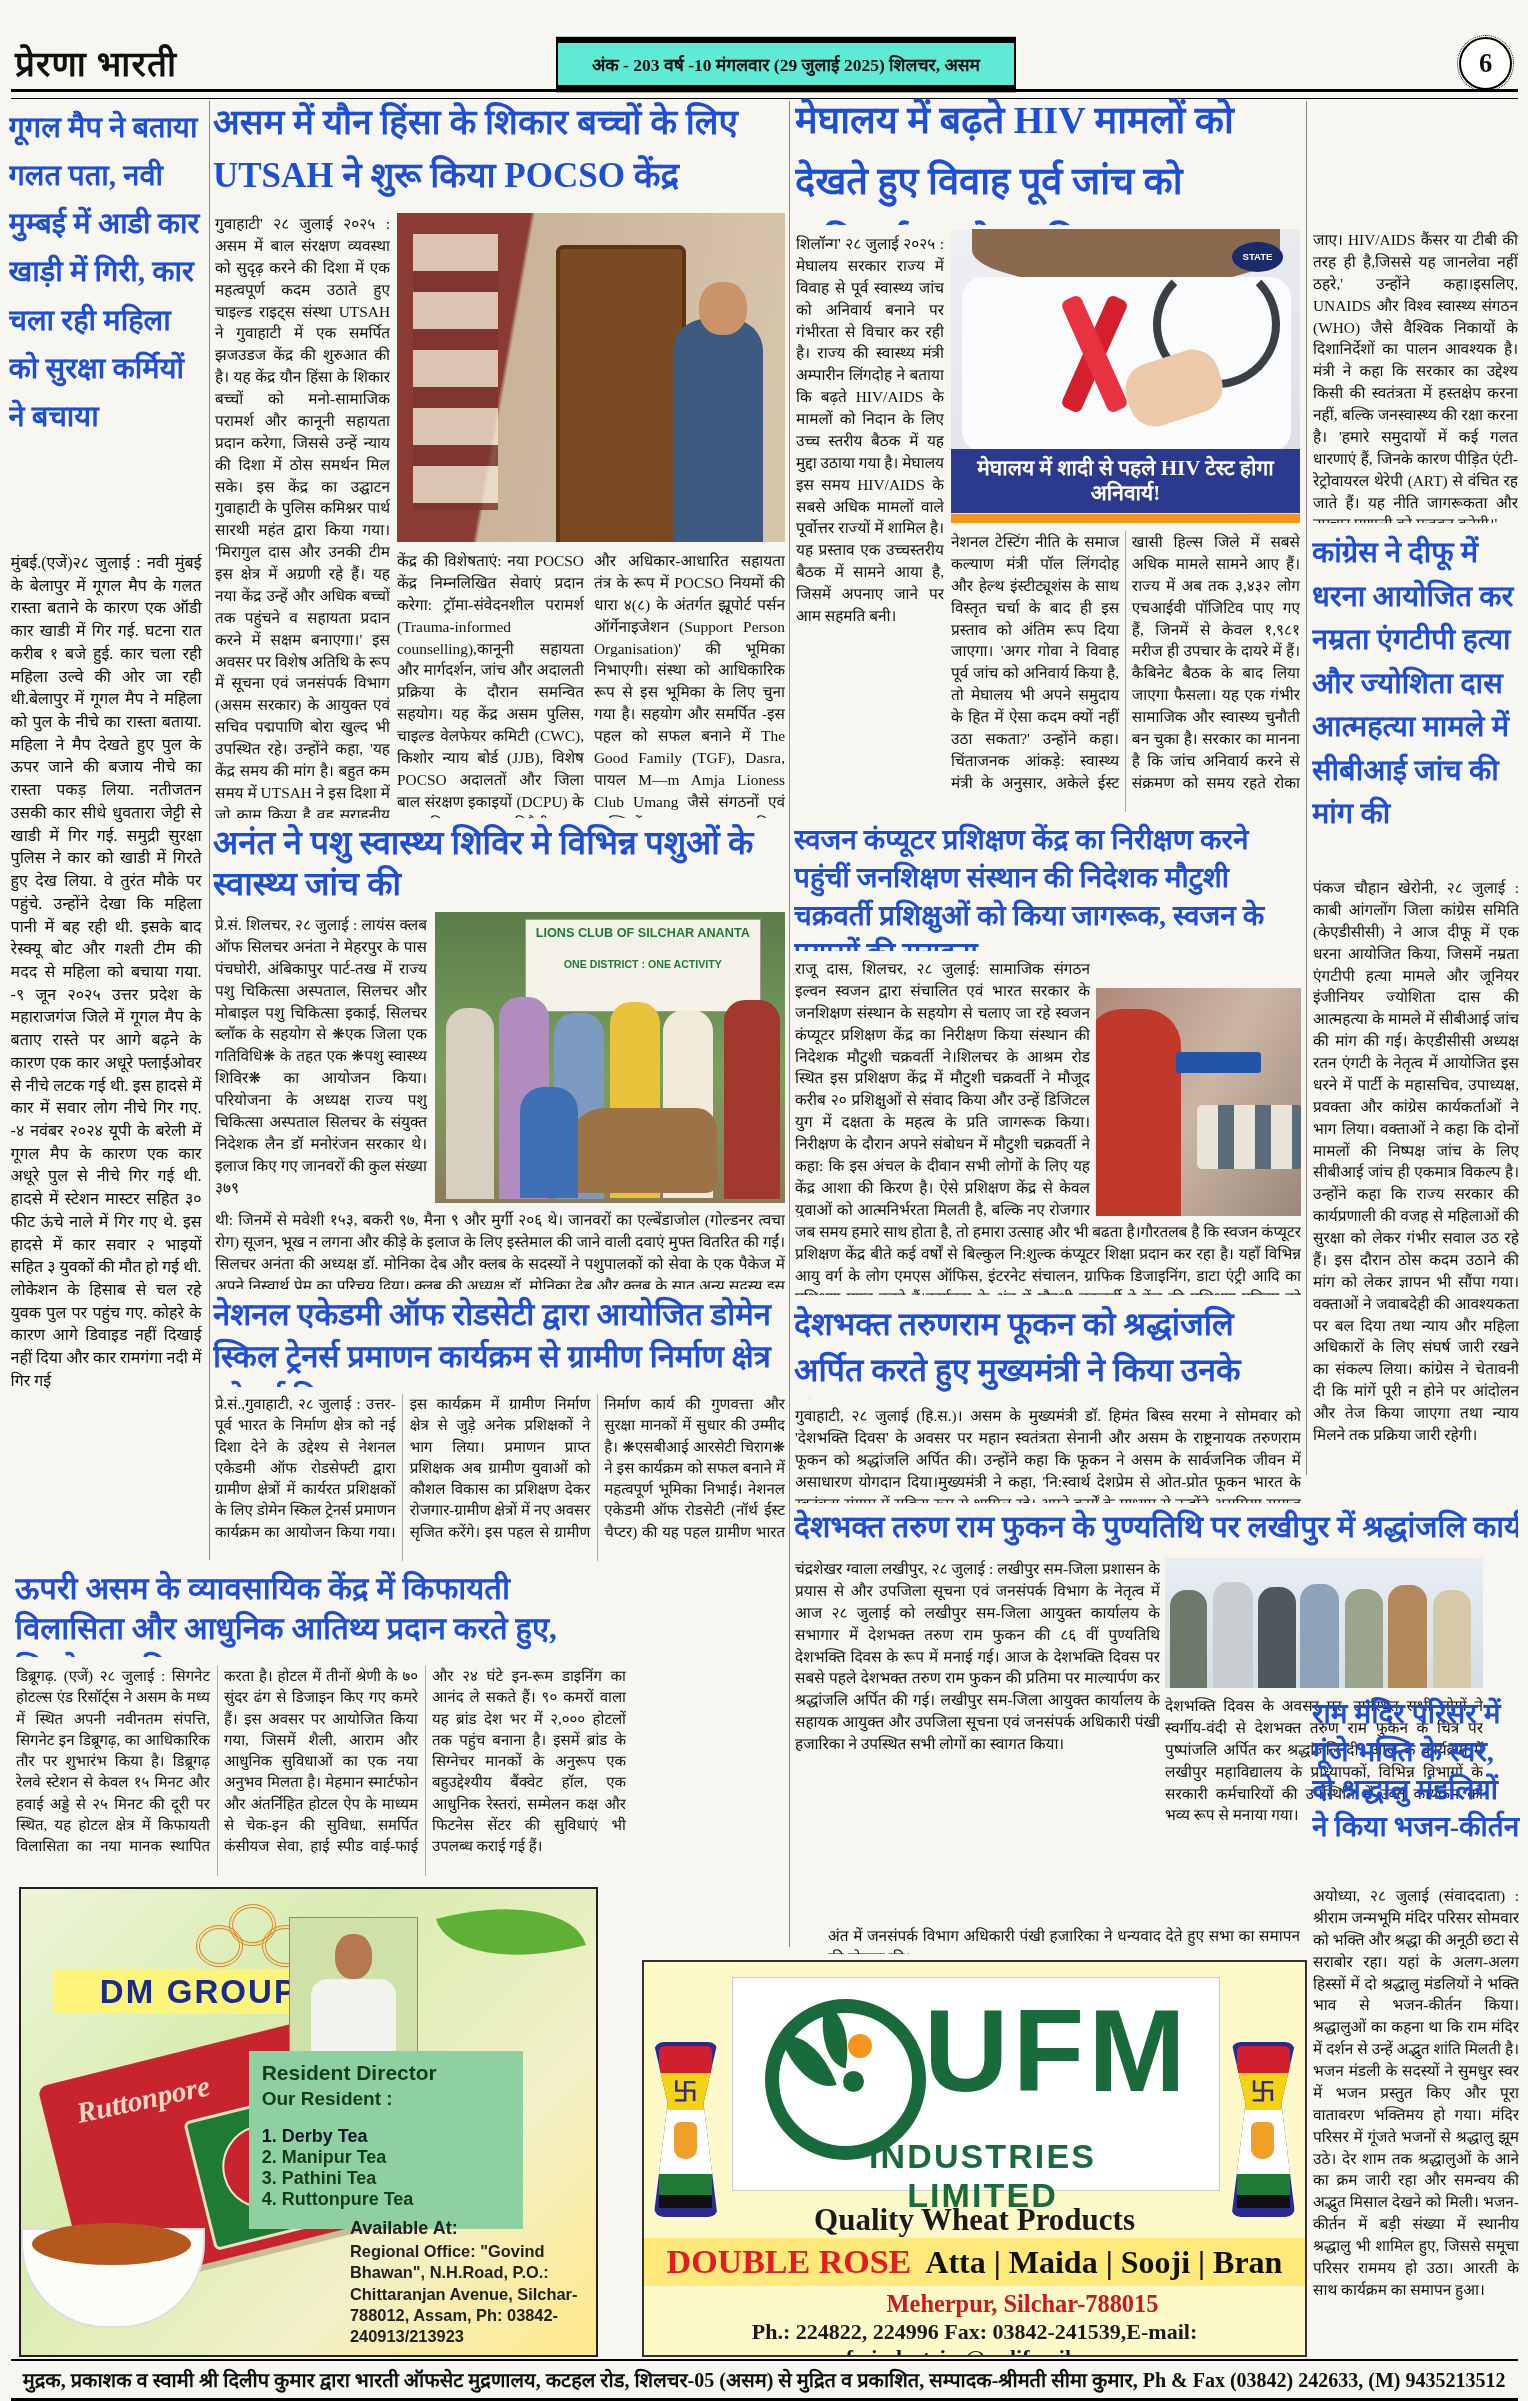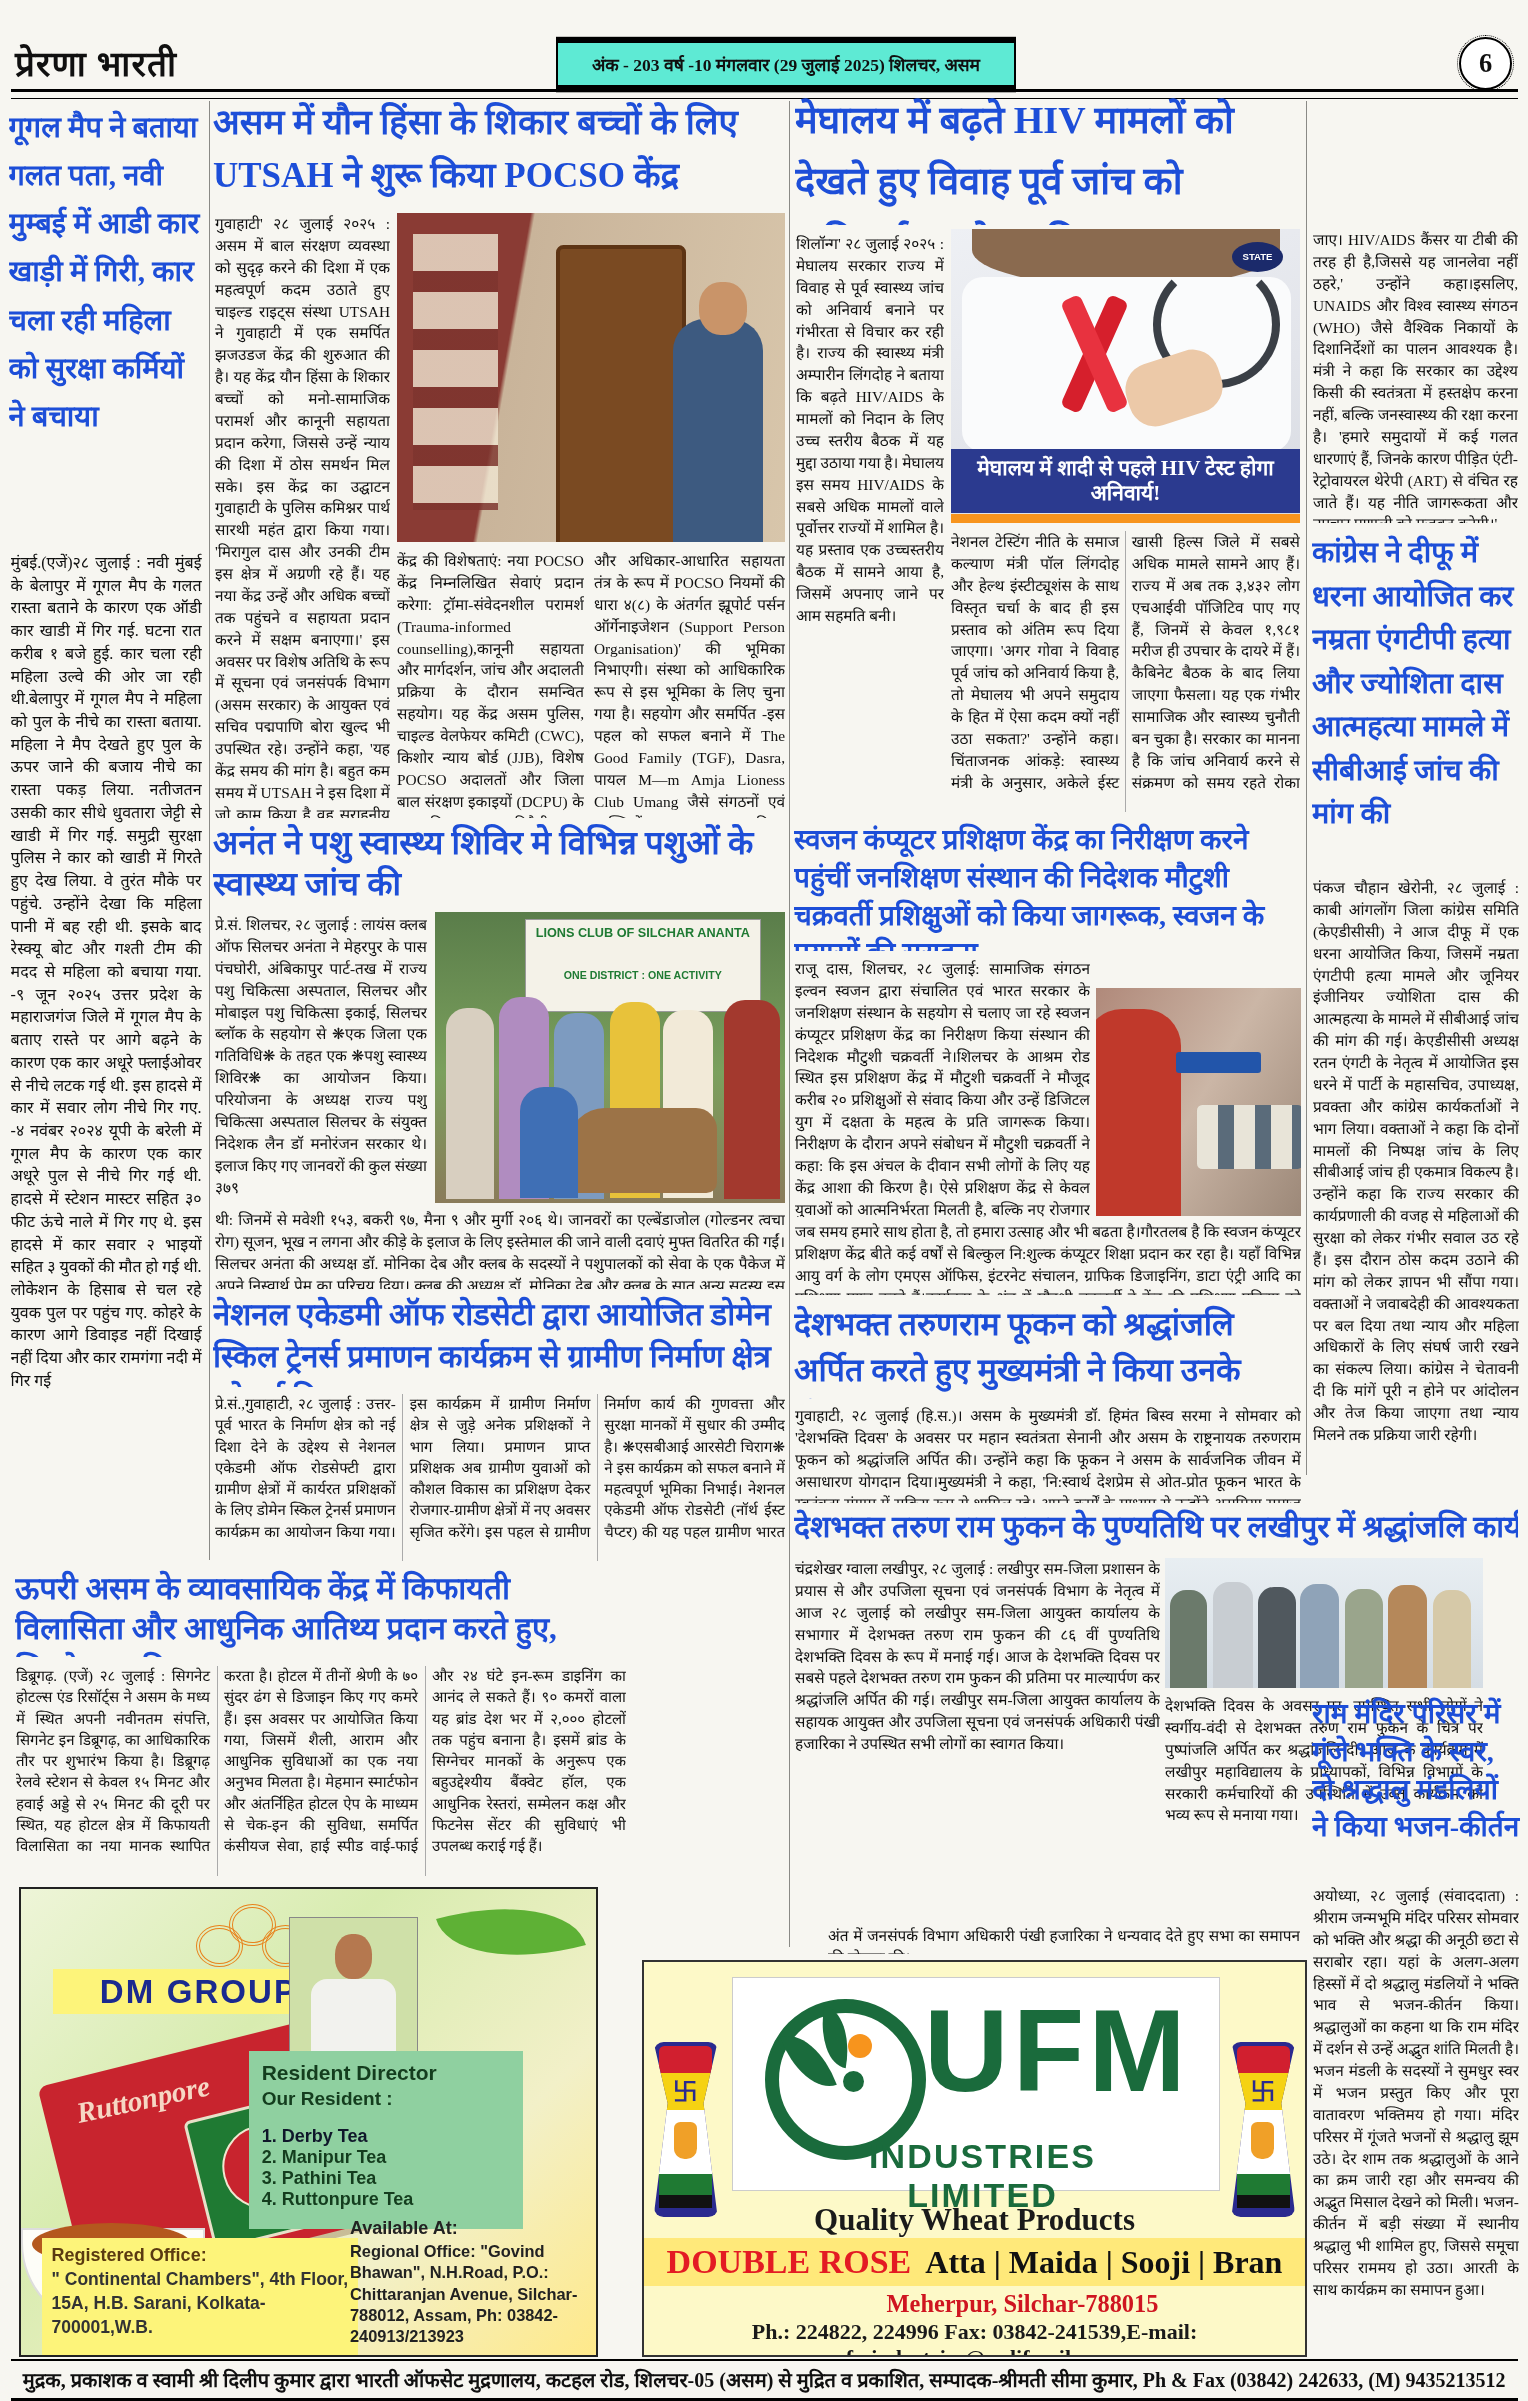--- a/index.html
+++ b/index.html
@@ -48,21 +48,21 @@
 
   <div class="abs bt" style="left:397px;top:550px;width:187px;height:268px;font-size:15.4px;">केंद्र की विशेषताएं: नया POCSO केंद्र निम्नलिखित सेवाएं प्रदान करेगा: ट्रॉमा-संवेदनशील परामर्श (Trauma-informed counselling),कानूनी सहायता और मार्गदर्शन, जांच और अदालती प्रक्रिया के दौरान समन्वित सहयोग। यह केंद्र असम पुलिस, चाइल्ड वेलफेयर कमिटी (CWC), किशोर न्याय बोर्ड (JJB), विशेष POCSO अदालतों और जिला बाल संरक्षण इकाइयों (DCPU) के साथ मिलकर बच्चा-हितैषी न्याय प्रणाली सुनिश्चित करेगा। UTSAH, जो २०१३ से अब तक ४०० से अधिक बाल यौन हिंसा के पीड़ितों की सहायता प्रदान कर चुकी है, इस पहल को इम्पैक्टेड-केंद्रित बनाएगी।</div>
   <div class="abs bt" style="left:594px;top:550px;width:191px;height:268px;font-size:15.4px;">और अधिकार-आधारित सहायता तंत्र के रूप में POCSO नियमों की धारा ४(८) के अंतर्गत झ्रूपोर्ट पर्सन ऑर्गेनाइजेशन (Support Person Organisation)' की भूमिका निभाएगी। संस्था को आधिकारिक रूप से इस भूमिका के लिए चुना गया है। सहयोग और समर्पित -इस पहल को सफल बनाने में The Good Family (TGF), Dasra, पायल M—m Amja Lioness Club Umang जैसे संगठनों एवं व्यक्तियों का सम्मान प्रदान किया गया। कार्यक्रम में असम पुलिस एजेंसियों के वरिष्ठ अधिकारी और बाल संरक्षण कार्यकर्ता उपस्थित रहे, जिन्होंने राज्य में बाल यौन हिंसा के पीड़ितों की सुरक्षा और पुनर्वास के लिए अपने सामूहिक संकल्प को दोहराया।</div>
 
   <div class="abs hl" style="left:213px;top:823px;width:570px;height:82px;font-size:33px;line-height:1.25;">अनंत ने पशु स्वास्थ्य शिविर मे विभिन्न पशुओं के स्वास्थ्य जांच की</div>
   <div class="abs bt" style="left:215px;top:914px;width:212px;height:289px;font-size:15.4px;">प्रे.सं. शिलचर, २८ जुलाई : लायंस क्लब ऑफ सिलचर अनंता ने मेहरपुर के पास पंचघोरी, अंबिकापुर पार्ट-तख में राज्य पशु चिकित्सा अस्पताल, सिलचर और मोबाइल पशु चिकित्सा इकाई, सिलचर ब्लॉक के सहयोग से ❋एक जिला एक गतिविधि❋ के तहत एक ❋पशु स्वास्थ्य शिविर❋ का आयोजन किया। परियोजना के अध्यक्ष राज्य पशु चिकित्सा अस्पताल सिलचर के संयुक्त निदेशक लैन डॉ मनोरंजन सरकार थे। इलाज किए गए जानवरों की कुल संख्या ३७९</div>
 
   <div class="ph" style="left:435px;top:912px;width:350px;height:291px;background:linear-gradient(180deg,#5a7d4a 0%,#7ba05d 55%,#8a7b5a 100%);">
     <div style="left:90px;top:7.4px;width:223px;height:80px;background:#f4f2e8;border:1.1px solid #999;padding:5.3px;text-align:center;">
       <div style="position:static;color:#1f7a33;font-weight:bold;font-size:12.7px;font-family:'Liberation Sans',sans-serif;">LIONS CLUB OF SILCHAR ANANTA</div>
-      <div style="position:static;color:#1f7a33;font-weight:bold;font-size:10.6px;margin-top:29px;font-family:'Liberation Sans',sans-serif;">ONE DISTRICT : ONE ACTIVITY</div>
+      <div style="position:static;color:#1f7a33;font-weight:bold;font-size:10.6px;margin-top:18px;font-family:'Liberation Sans',sans-serif;">ONE DISTRICT : ONE ACTIVITY</div>
     </div>
     <div style="left:10.6px;top:96px;width:48px;height:191px;background:#d8cfc0;border-radius:21px 21px 0 0;"></div>
     <div style="left:64px;top:85px;width:50px;height:202px;background:#b08cc0;border-radius:21px 21px 0 0;"></div>
     <div style="left:119px;top:101px;width:50px;height:186px;background:#7d9bc0;border-radius:21px 21px 0 0;"></div>
     <div style="left:175px;top:90px;width:50px;height:196px;background:#e8c23a;border-radius:21px 21px 0 0;"></div>
     <div style="left:228px;top:98px;width:50px;height:188px;background:#f2ead8;border-radius:21px 21px 0 0;"></div>
     <div style="left:289px;top:88px;width:56px;height:199px;background:#a3392e;border-radius:21px 21px 0 0;"></div>
     <div style="left:133px;top:196px;width:149px;height:85px;background:#9c7347;border-radius:37px 21px 10.6px 10.6px;"></div>
     <div style="left:85px;top:175px;width:58px;height:111px;background:#3f6fb5;border-radius:24px 24px 0 0;"></div>
   </div>
@@ -156,24 +156,20 @@
       <div style="font-size:19px;font-weight:bold;color:#143d1e;margin-top:3.2px;">Our Resident :</div>
       <div style="font-size:18px;font-weight:bold;color:#0f172a;margin-top:16px;">1. Derby Tea</div>
       <div style="font-size:18px;font-weight:bold;color:#143d1e;">2. Manipur Tea</div>
       <div style="font-size:18px;font-weight:bold;color:#143d1e;">3. Pathini Tea</div>
       <div style="font-size:18px;font-weight:bold;color:#143d1e;">4. Ruttonpure Tea</div>
     </div>
     <div style="position:absolute;left:-21px;top:318px;width:223px;height:149px;">
       <span style="position:absolute;left:21px;top:21px;width:180px;height:96px;background:#fdfdf8;border-radius:0 0 85px 85px;border:2.1px solid #ddd;"></span>
       <span style="position:absolute;left:32px;top:16px;width:159px;height:42px;background:#b4581e;border-radius:50%;"></span>
     </div>
-    <div style="position:absolute;left:21px;top:349px;width:297px;height:106px;background:#fdf47a;padding:7.4px 9.6px;font-family:'Liberation Sans',sans-serif;">
-      <div style="font-size:18px;font-weight:bold;color:#5a3a10;">Registered Office:</div>
-      <div style="font-size:17.5px;font-weight:bold;color:#333;line-height:1.35;margin-top:2.1px;">" Continental Chambers", 4th Floor, 15A, H.B. Sarani, Kolkata-700001,W.B.</div>
-    </div>
     <div style="position:absolute;left:329px;top:329px;width:233px;height:127px;font-family:'Liberation Sans',sans-serif;">
       <div style="font-size:18px;font-weight:bold;color:#222;">Available At:</div>
       <div style="font-size:16.4px;font-weight:bold;color:#222;line-height:1.3;margin-top:2.1px;">Regional Office: "Govind Bhawan", N.H.Road, P.O.: Chittaranjan Avenue, Silchar-788012, Assam, Ph: 03842-240913/213923</div>
     </div>
   </div>
 
   <div class="adbox" style="left:642px;top:1960px;width:661px;height:393px;background:#fdf9c8;border:2.1px solid #333;">
     <div style="position:absolute;left:9.6px;top:80px;width:64px;height:175px;background:#2a2a8f;border-radius:9.6px;clip-path:polygon(0 0,100% 0,78% 35%,100% 100%,0 100%,22% 35%);">
       <span style="position:absolute;left:5.3px;top:4.2px;width:53px;height:26.5px;background:#d11f2f;border-radius:5.3px 5.3px 0 0;"></span>
       <span style="position:absolute;left:5.3px;top:31px;width:53px;height:37px;background:#f5d213;display:flex;align-items:center;justify-content:center;color:#2a2a8f;font-size:23px;font-weight:bold;">卐</span>

